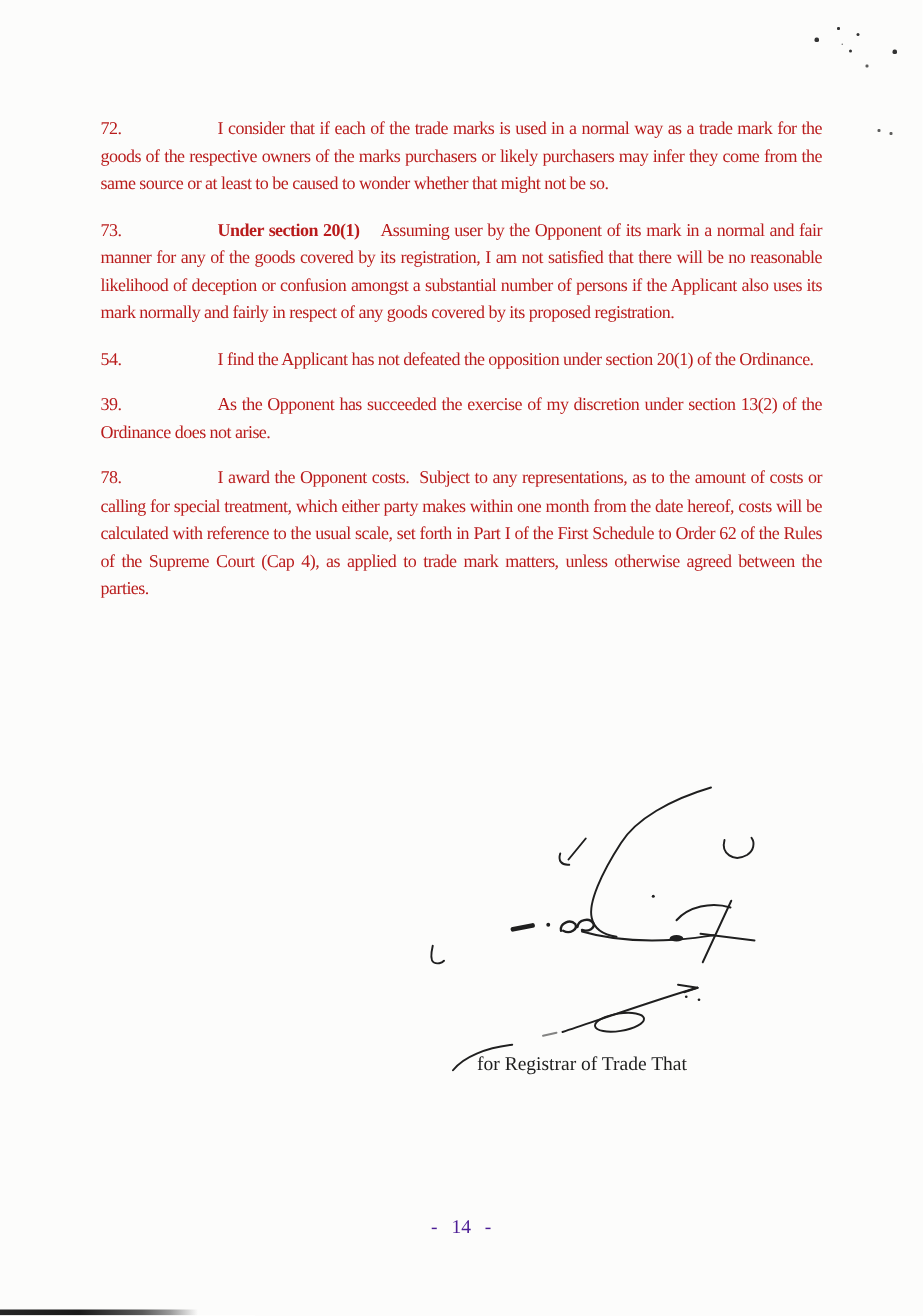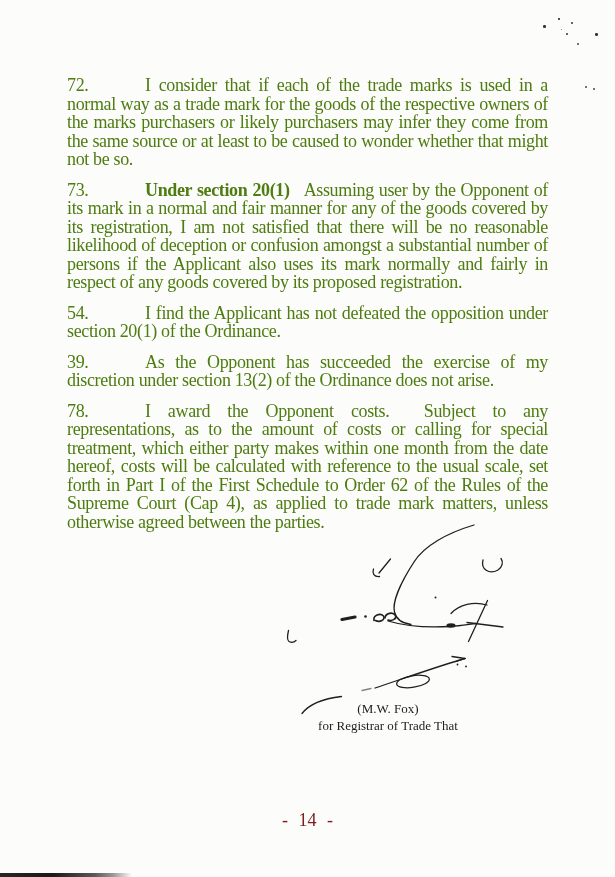--- a/index.html
+++ b/index.html
@@ -10,37 +10,37 @@
     font-family:"Liberation Serif", serif;
     color:#1d1d1d;
     overflow:hidden;
   }
   .content{
     position:absolute;
     left:67px;top:76px;width:481px;
   }
   p.para{
     margin:0 0 12px 0;
-    font-size:18px;
+    font-size:12px;
     line-height:18.5px;
     letter-spacing:-0.35px;
     text-align:justify;
-    color:#4d7c0f;
+    color:#b91c1c;
   }
   .pnum{display:inline-block;width:78px;vertical-align:baseline;}
   .pheading{font-weight:bold;}
   .hgap{display:inline-block;width:14px;}
   .sig-svg{position:absolute;left:280px;top:520px;width:335px;height:200px;}
   .sig-block{
     position:absolute;left:278px;top:700px;width:220px;
     text-align:center;font-size:13px;line-height:17px;color:#1d1d1d;
   }
   .page-num{
     position:absolute;left:0;top:810px;width:615px;
-    text-align:center;font-size:18px;word-spacing:6px;color:#7f1d1d;
+    text-align:center;font-size:13px;word-spacing:6px;color:#4c1d95;
   }
   .speck{position:absolute;background:#333;border-radius:50%;}
   .scan-bar{
     position:absolute;left:0;top:873px;width:132px;height:3.5px;
     background:linear-gradient(to right,#262626 0%,#191919 40%,#5a5a5a 72%,#9a9a9a 86%,rgba(150,150,150,0) 100%);
   }
 </style>
 </head>
 <body>
 
@@ -95,21 +95,20 @@
       <circle cx="457.5" cy="664.5" r="0.9" fill="#1f1f1f" stroke="none"></circle>
       <circle cx="466" cy="666.5" r="0.9" fill="#1f1f1f" stroke="none"></circle>
       <ellipse cx="413" cy="681.5" rx="16.5" ry="5.8" transform="rotate(-9 413 681.5)"></ellipse>
       <path d="M362,690.5 l9,-2" opacity="0.55"></path>
 
       <path d="M302,713.5 C309,704.5 324,698.5 341.5,696.5"></path>
     </g>
   </svg>
 
   <div class="sig-block">
-    <div>(M.W. Fox)</div>
     <div>for Registrar of Trade That</div>
   </div>
 
   <div class="page-num">- 14 -</div>
 
   <div class="speck" style="left:543px;top:25px;width:2.5px;height:2.5px;"></div>
   <div class="speck" style="left:558px;top:18px;width:1.5px;height:1.5px;"></div>
   <div class="speck" style="left:566px;top:33px;width:2px;height:2px;"></div>
   <div class="speck" style="left:571px;top:22px;width:2px;height:2px;"></div>
   <div class="speck" style="left:577px;top:43px;width:1.5px;height:1.5px;opacity:.8;"></div>

